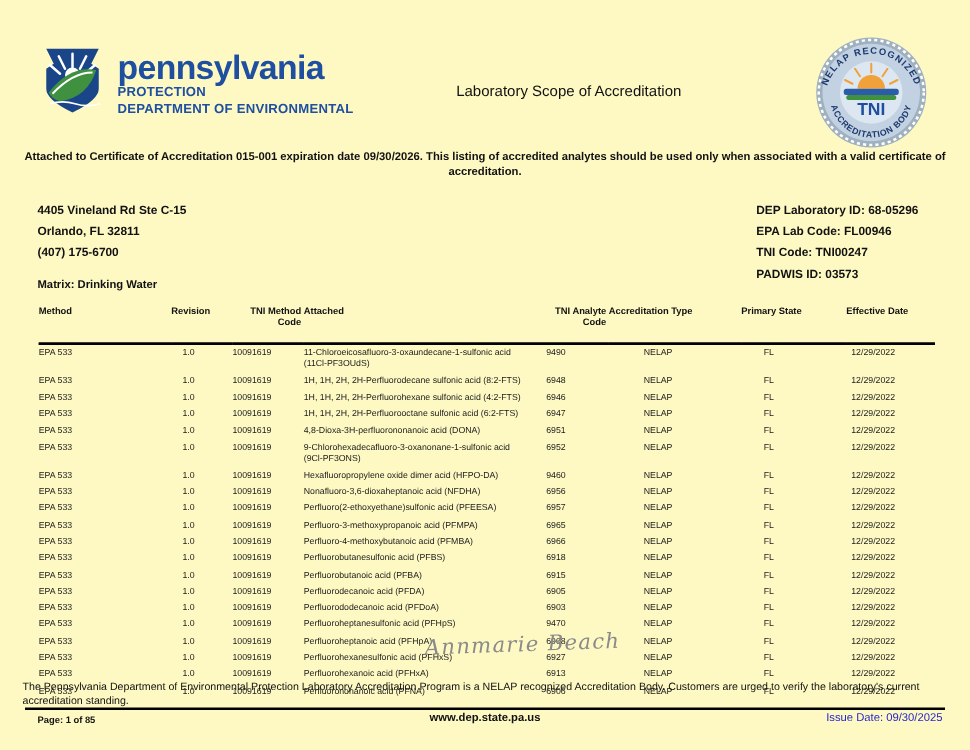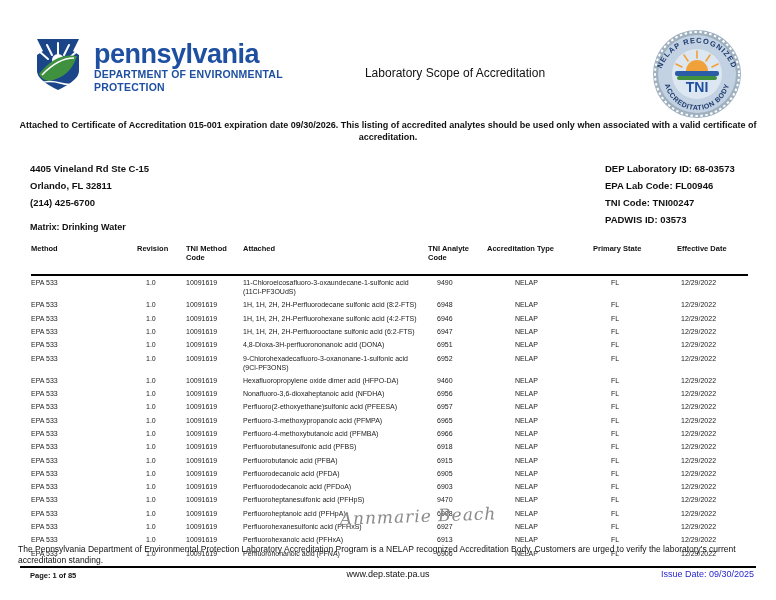--- a/index.html
+++ b/index.html
@@ -1,17 +1,17 @@
 <!DOCTYPE html>
 <html><head>
 <meta charset="utf-8">
 <style>
   * { margin:0; padding:0; box-sizing:border-box; }
   body { background:#e8e8e8; font-family:"Liberation Sans", sans-serif; }
-  .page { position:relative; width:776px; height:600px; background:#ffffff; overflow:hidden;
+  .page { position:relative; width:776px; height:600px; background:#fef9c3; overflow:hidden;
           box-shadow:0 0 4px rgba(0,0,0,.3); }
 
   
   .logo-wrap { position:absolute; left:30px; top:36px; display:flex; align-items:flex-start; gap:8px; }
   .logo-text { padding-top:6px; }
   .brand { font-size:27px; font-weight:bold; color:#1e4fa0; letter-spacing:-0.5px; line-height:0.9; }
   .dept  { font-size:10.5px; font-weight:600; color:#1e4fa0; letter-spacing:0.2px; line-height:1.25; margin-top:2px; }
   .dept + .dept { margin-top:0; }
   .doc-title { position:absolute; left:260px; top:66px; width:390px; text-align:center;
                font-size:12px; font-weight:normal; color:#111; }
@@ -27,32 +27,32 @@
 
   
   .table-wrap { position:absolute; left:31px; top:243px; width:717px; }
   table { width:100%; border-collapse:collapse; table-layout:fixed; }
   th { font-size:7.5px; font-weight:bold; color:#111; text-align:left; vertical-align:top; padding:1px 2px 12px 0; line-height:1.2; }
   thead tr { border-bottom:2.5px solid #000; }
   td { font-size:7px; color:#1a1a1a; vertical-align:top; padding:2px 3px 2.2px 0; line-height:1.3; }
   col.c-method {width:106px;} col.c-rev {width:49px;} col.c-mcode {width:57px;}
   col.c-analyte {width:185px;} col.c-acode {width:59px;} col.c-accr {width:106px;}
   col.c-state {width:84px;} col.c-date {width:71px;}
-  th.center, td.center { text-align:left; }
+  th.center, td.center { text-align:right; }
   td.pad9 { padding-left:9px; } td.pad28 { padding-left:28px; } td.pad18 { padding-left:18px; } td.pad4 { padding-left:4px; }
 
   
   .signature { position:absolute; left:318px; top:506px; width:200px; text-align:center;
                font-family:"DejaVu Serif", serif; font-style:italic; font-size:17px; color:#8a8a8a;
                transform:rotate(-2deg); letter-spacing:1px; }
   .disclaimer { position:absolute; left:18px; top:544px; width:740px; 
                 font-size:8.5px; color:#111; line-height:1.25; }
   .footer-rule { position:absolute; left:20px; top:566px; width:736px; height:2px; background:#000; }
   .footer-page { position:absolute; left:30px; top:571px; font-size:7.5px; font-weight:bold; color:#111; }
-  .footer-site { position:absolute; left:288px; top:569px; width:200px; text-align:center; font-size:9px; font-weight:normal; color:#111; }
+  .footer-site { position:absolute; left:288px; top:569px; width:200px; text-align:center; font-size:9px; font-weight:bold; color:#111; }
   .footer-issue { position:absolute; right:22px; top:569px; font-size:9px; font-weight:normal; color:#2727cc; }
 </style>
 </head>
 <body>
 
 <div class="page">
 
   <div class="logo-wrap">
     <svg width="56" height="58" viewBox="0 0 56 58">
       <path d="M7 3 H49 L43 15 L49 19 V35 Q49 44 28 54 Q7 44 7 35 V19 L13 15 Z" fill="#1a4689"></path>
@@ -63,22 +63,22 @@
         <line x1="18" y1="23" x2="10" y2="16"></line>
         <line x1="38" y1="23" x2="46" y2="16"></line>
       </g>
       <circle cx="28" cy="24" r="6" fill="#ffffff"></circle>
       <path d="M9 38 Q26 16 47 20 Q40 42 18 45 Q11 43 9 38 Z" fill="#3f9140"></path>
       <path d="M12 39 Q28 22 44 22" stroke="#ffffff" stroke-width="1.6" fill="none"></path>
       <path d="M10 47 Q20 44 30 47 T50 47" stroke="#ffffff" stroke-width="1.4" fill="none"></path>
     </svg>
     <div class="logo-text">
       <div class="brand">pennsylvania</div>
+      <div class="dept">PROTECTION</div>
       <div class="dept">DEPARTMENT OF ENVIRONMENTAL</div>
-      <div class="dept">PROTECTION</div>
     </div>
   </div>
 
   <div class="doc-title">Laboratory Scope of Accreditation</div>
 
   <div class="seal">
     <svg width="92" height="92" viewBox="0 0 92 92">
       <defs>
         <path id="arcTop" d="M9,52 A37,37 0 0 1 83,52"></path>
         <path id="arcBot" d="M13,49 A33,33 0 0 0 79,49"></path>
@@ -105,24 +105,24 @@
         <textPath href="#arcBot" startOffset="50%" text-anchor="middle">ACCREDITATION BODY</textPath>
       </text>
     </svg>
   </div>
 
   <div class="cert-note">Attached to Certificate of Accreditation 015-001 expiration date 09/30/2026. This listing of accredited analytes should be used only when associated with a valid certificate of accreditation.</div>
 
   <div class="lab-info">
     <div>4405 Vineland Rd Ste C-15</div>
     <div>Orlando, FL 32811</div>
-    <div>(214) 425-6700</div>
+    <div>(407) 175-6700</div>
   </div>
   <div class="ids-info">
-    <div>DEP Laboratory ID: 68-03573</div>
+    <div>DEP Laboratory ID: 68-05296</div>
     <div>EPA Lab Code: FL00946</div>
     <div>TNI Code: TNI00247</div>
     <div>PADWIS ID: 03573</div>
   </div>
 
   <div class="matrix">Matrix: Drinking Water</div>
 
   <div class="table-wrap">
     <table>
       <colgroup>

